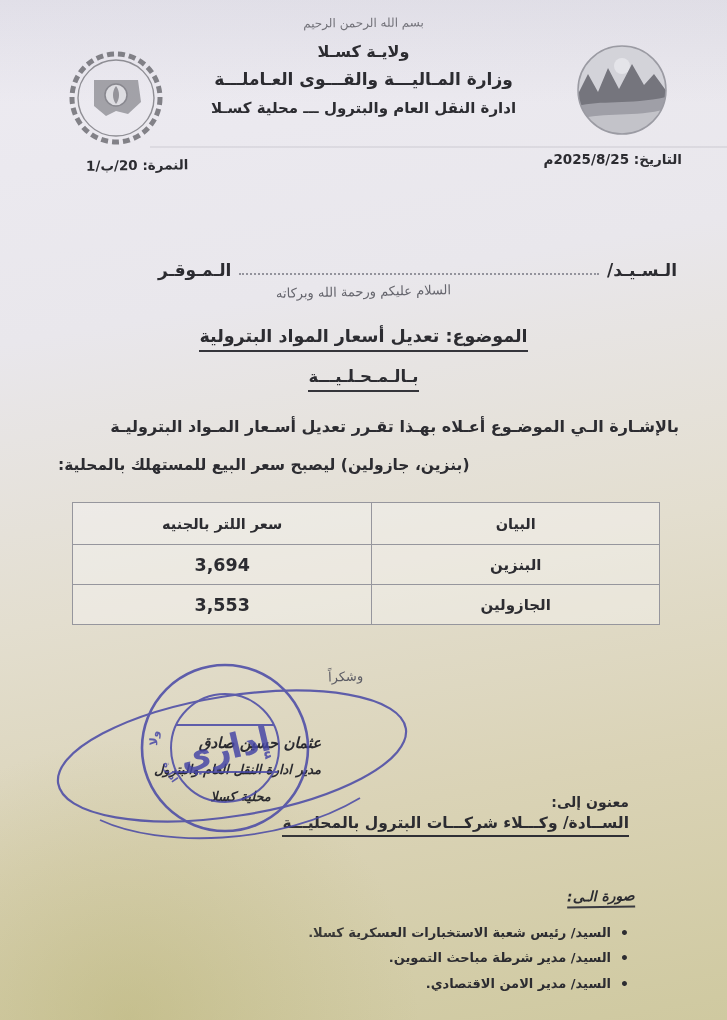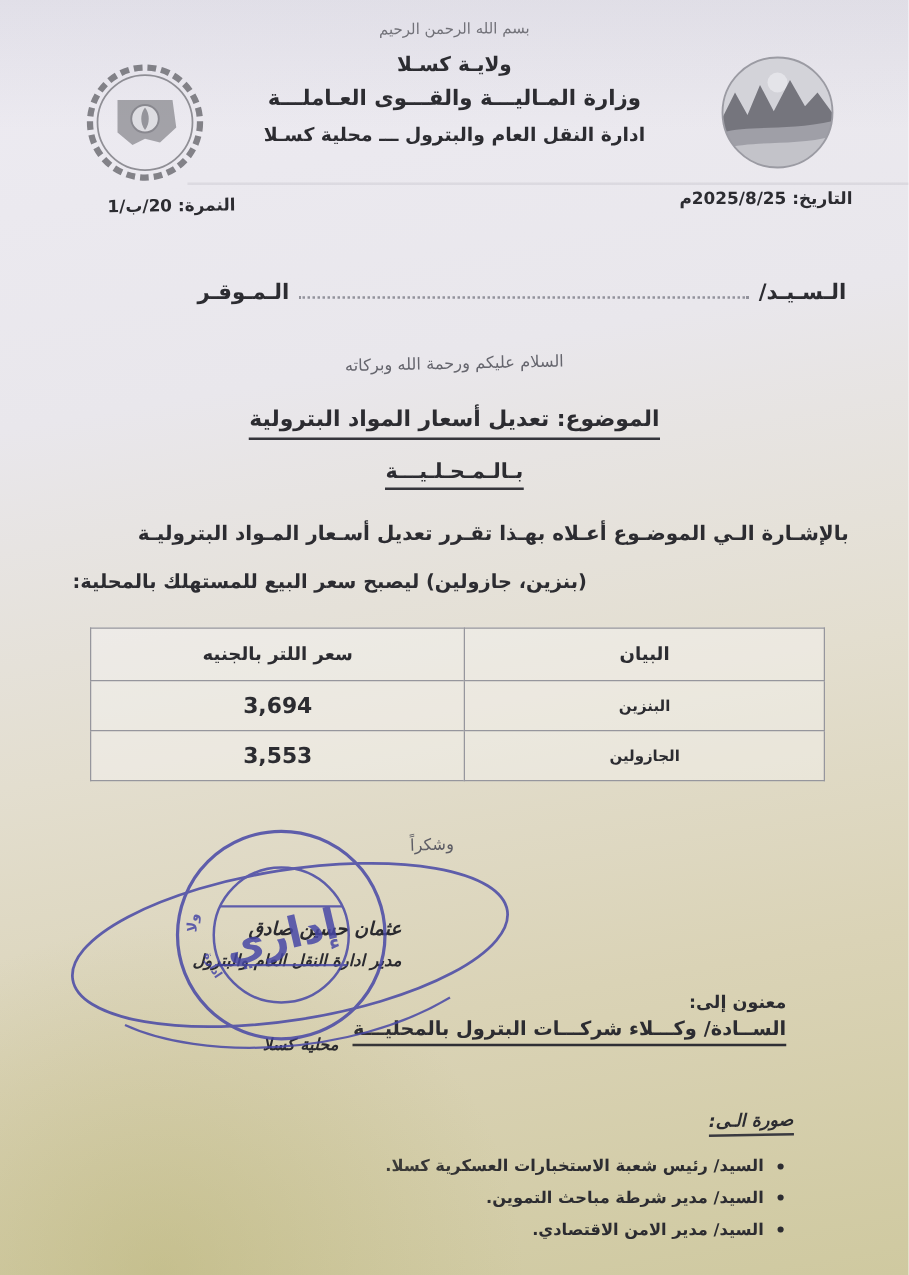--- a/index.html
+++ b/index.html
@@ -28,21 +28,21 @@
   
   .basmala{top:16px;font-size:12px;color:#5f5f66;opacity:.85;transform:rotate(-.5deg);}
   .state{top:42px;font-size:16px;}
   .ministry{top:69px;font-size:17px;}
   .department{top:99px;font-size:15px;}
   .crease{top:146px;left:150px;right:0;height:2px;background:rgba(90,90,110,.10);}
   .date{top:151px;right:45px;font-size:13.5px;font-weight:600;}
   .number{top:157px;left:86px;font-size:13.5px;font-weight:600;transform:rotate(-.8deg);}
   
   .addr-row{top:224px;left:158px;right:50px;display:flex;align-items:flex-end;}
-  .addr-row .lbl{font-size:17px;font-weight:bold;letter-spacing:.5px;}
+  .addr-row .lbl{font-size:17px;font-weight:bold;letter-spacing:.5px;margin-top:36px;}
   .addr-row .dots{flex:1;border-bottom:2px dotted #93939c;margin:0 8px 5px 8px;height:1px;}
   .greeting{top:284px;font-size:13px;color:#66666e;transform:rotate(-1.2deg);}
   
   .subject1{top:326px;}
   .subject2{top:367px;}
   .subject1 span{font-size:17.5px;}
   .subject2 span{font-size:16.5px;}
   .subject1 span,.subject2 span{
     display:inline-block;font-weight:bold;
     border-bottom:2.5px solid #35353b;padding-bottom:4px;
@@ -53,31 +53,31 @@
   
   table.prices{
     position:absolute;top:502px;left:72px;width:588px;
     border-collapse:collapse;direction:rtl;
     background:rgba(252,252,255,.35);
   }
   table.prices th,table.prices td{
     border:1.5px solid #96969d;text-align:center;padding:0;
   }
   table.prices th{height:41px;font-size:14.5px;font-weight:600;}
-  table.prices td.item{height:39px;font-size:12px;font-weight:600;}
+  table.prices td.item{height:39px;font-size:15px;font-weight:600;}
   table.prices td.price{font-size:17.5px;font-weight:800;font-family:"DejaVu Sans",sans-serif;}
   col.c-price{width:51%;} col.c-item{width:49%;}
   .effective{top:633px;right:55px;font-size:15.5px;font-weight:bold;}
   .thanks{top:669px;left:328px;font-size:13px;color:#5d5d65;transform:rotate(-2deg);}
   
   .sig-area{left:30px;top:648px;width:405px;height:215px;}
   .sig-area .typed{position:absolute;z-index:2;text-align:center;color:#2a2a2f;font-style:italic;}
   .sig-name{top:86px;left:110px;width:240px;font-size:15px;font-weight:bold;}
   .sig-title{top:114px;left:65px;width:285px;font-size:13px;font-weight:bold;}
-  .sig-loc{top:141px;left:108px;width:205px;font-size:13px;font-weight:bold;margin-top:40px;}
+  .sig-loc{top:141px;left:108px;width:205px;font-size:13px;font-weight:bold;}
   .stamp-svg{position:absolute;inset:0;z-index:3;opacity:.84;}
   
   .addressed{top:794px;right:98px;text-align:right;}
   .addressed .lbl{font-size:14px;font-weight:600;}
   .addressed .who{margin-top:4px;font-size:15.5px;font-weight:bold;border-bottom:2px solid #2f2f35;padding-bottom:3px;display:inline-block;}
   
   .copyto{top:886px;right:92px;text-align:right;}
   .copyto .lbl{display:inline-block;font-size:14px;font-weight:bold;font-style:italic;border-bottom:2px solid #3a3a40;padding-bottom:2px;transform:rotate(-1deg);}
   .copyto ul{list-style:none;margin:12px 6px 0 0;padding:0;}
   .copyto li{position:relative;padding-right:18px;font-size:13px;font-weight:600;line-height:1.95;white-space:nowrap;}

